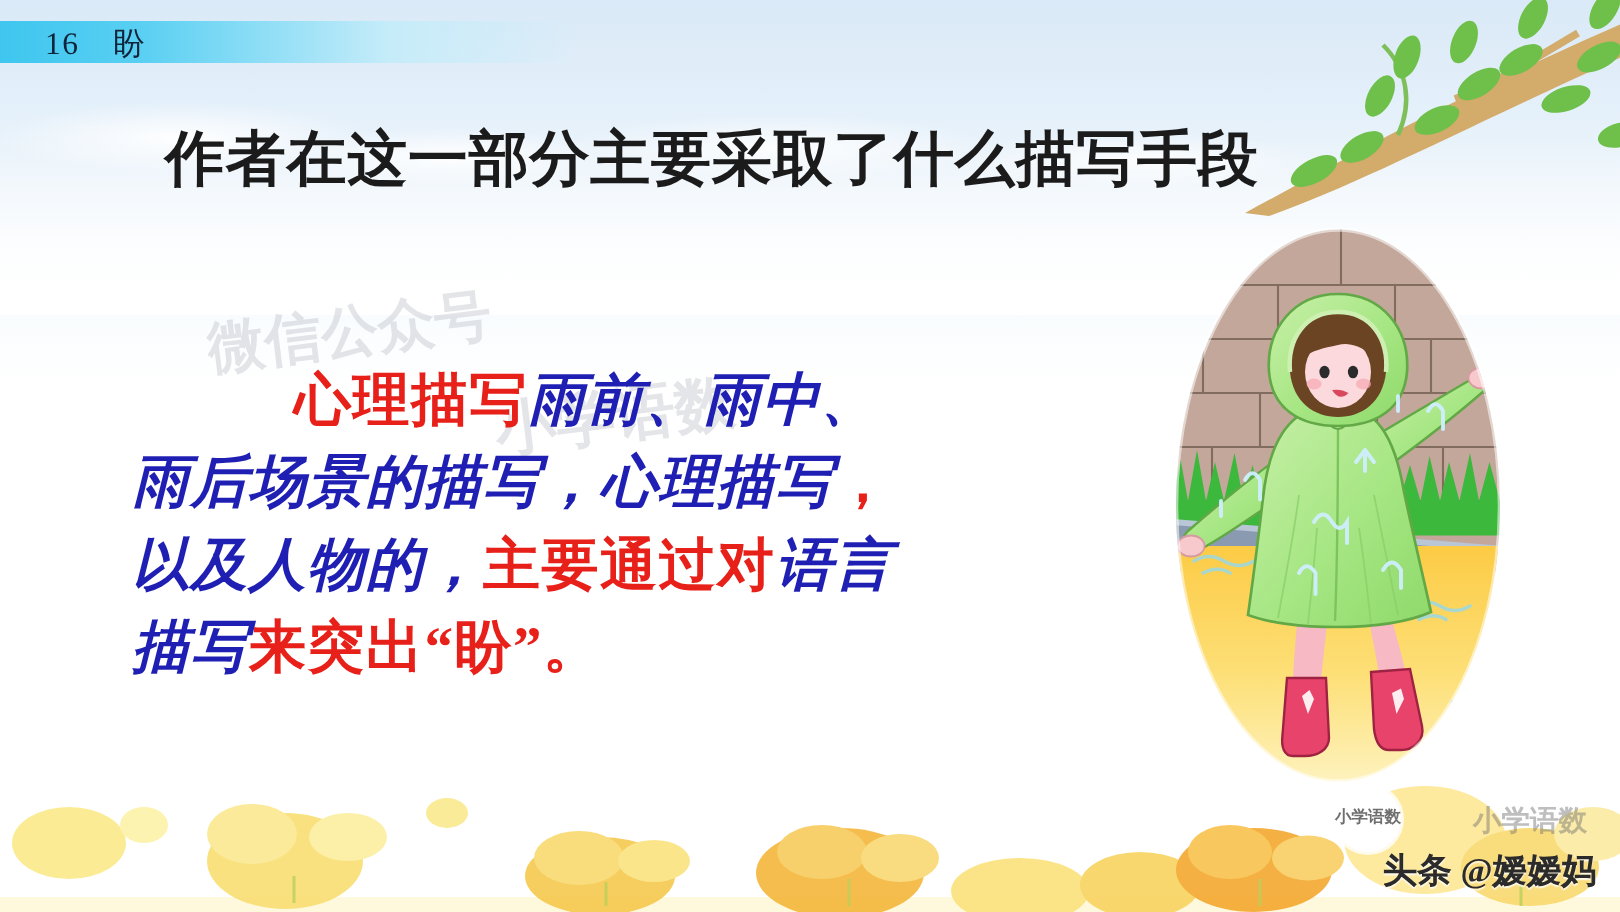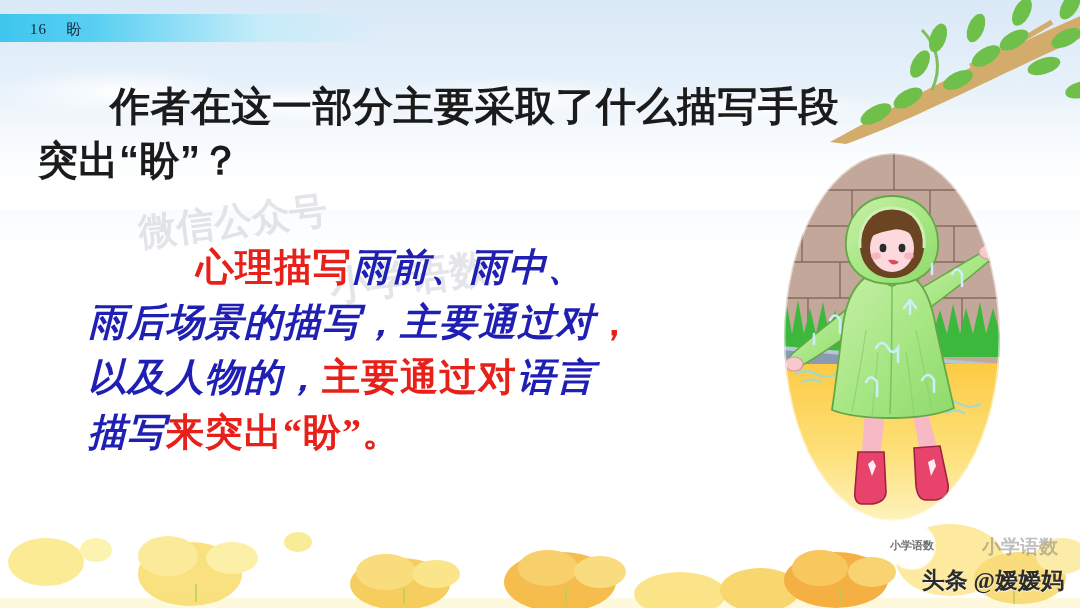--- a/index.html
+++ b/index.html
@@ -28,21 +28,21 @@
   }
 
   
   .hdrbar{
     position:absolute;left:0;top:14px;width:420px;height:28px;
     background:linear-gradient(to right,#3fc6ef 0%,#58cff2 22%,#8fdef6 42%,#c6ecf9 62%,rgba(220,240,250,0) 92%);
   }
   .hdrtext{
     position:absolute;left:30px;top:15px;height:28px;line-height:28px;
     font-family:"Liberation Serif","DejaVu Serif",serif;
-    font-size:15px;color:#10243a;letter-spacing:1px;white-space:nowrap;
+    font-size:21px;color:#10243a;letter-spacing:1px;white-space:nowrap;
   }
 
   
   .branch{position:absolute;right:-10px;top:-6px;width:420px;height:150px;}
 
   
   .qtitle{
     position:absolute;left:38px;top:80px;width:1010px;
     font-family:Liberation Sans, sans-serif;
     font-size:40px;font-weight:700;color:#1b1b1b;line-height:1.34;
@@ -128,29 +128,28 @@
       <ellipse cx="352" cy="18" rx="15" ry="8" transform="rotate(-62 352 18)"></ellipse>
       <ellipse cx="374" cy="72" rx="17" ry="8" transform="rotate(-18 374 72)"></ellipse>
       <ellipse cx="396" cy="44" rx="16" ry="8" transform="rotate(-28 396 44)"></ellipse>
       <ellipse cx="400" cy="12" rx="15" ry="8" transform="rotate(-58 400 12)"></ellipse>
       <ellipse cx="410" cy="96" rx="15" ry="8" transform="rotate(-14 410 96)"></ellipse>
     </g>
   </svg>
 
   <div class="qtitle">
     <span class="indent"></span><span>作者在这一部分主要采取了什么描写手段</span><br>
-    <span>突出“盼”？</span>
   </div>
 
   <div class="wm wm1">微信公众号</div>
   <div class="wm wm2">小学语数</div>
 
   <div class="answer">
     <span class="ind"></span><span class="red">心理描写</span><span class="blue">雨前、雨中、</span><br>
-    <span class="blue">雨后场景的描写，主要通过对</span><span class="red">，</span><br>
+    <span class="blue">雨后场景的描写，心理描写</span><span class="red">，</span><br>
     <span class="blue">以及人物的，</span><span class="red">主要通过对</span><span class="blue">语言</span><br>
     <span class="blue">描写</span><span class="red">来突出“盼”。</span>
   </div>
 
   <svg class="illu" viewBox="0 0 220 370">
     <defs>
       <clipPath id="ovalclip">
           <ellipse cx="110" cy="185" rx="108" ry="184"></ellipse>
         </clipPath>
       <linearGradient id="groundg" x1="0" y1="0" x2="0" y2="1">

